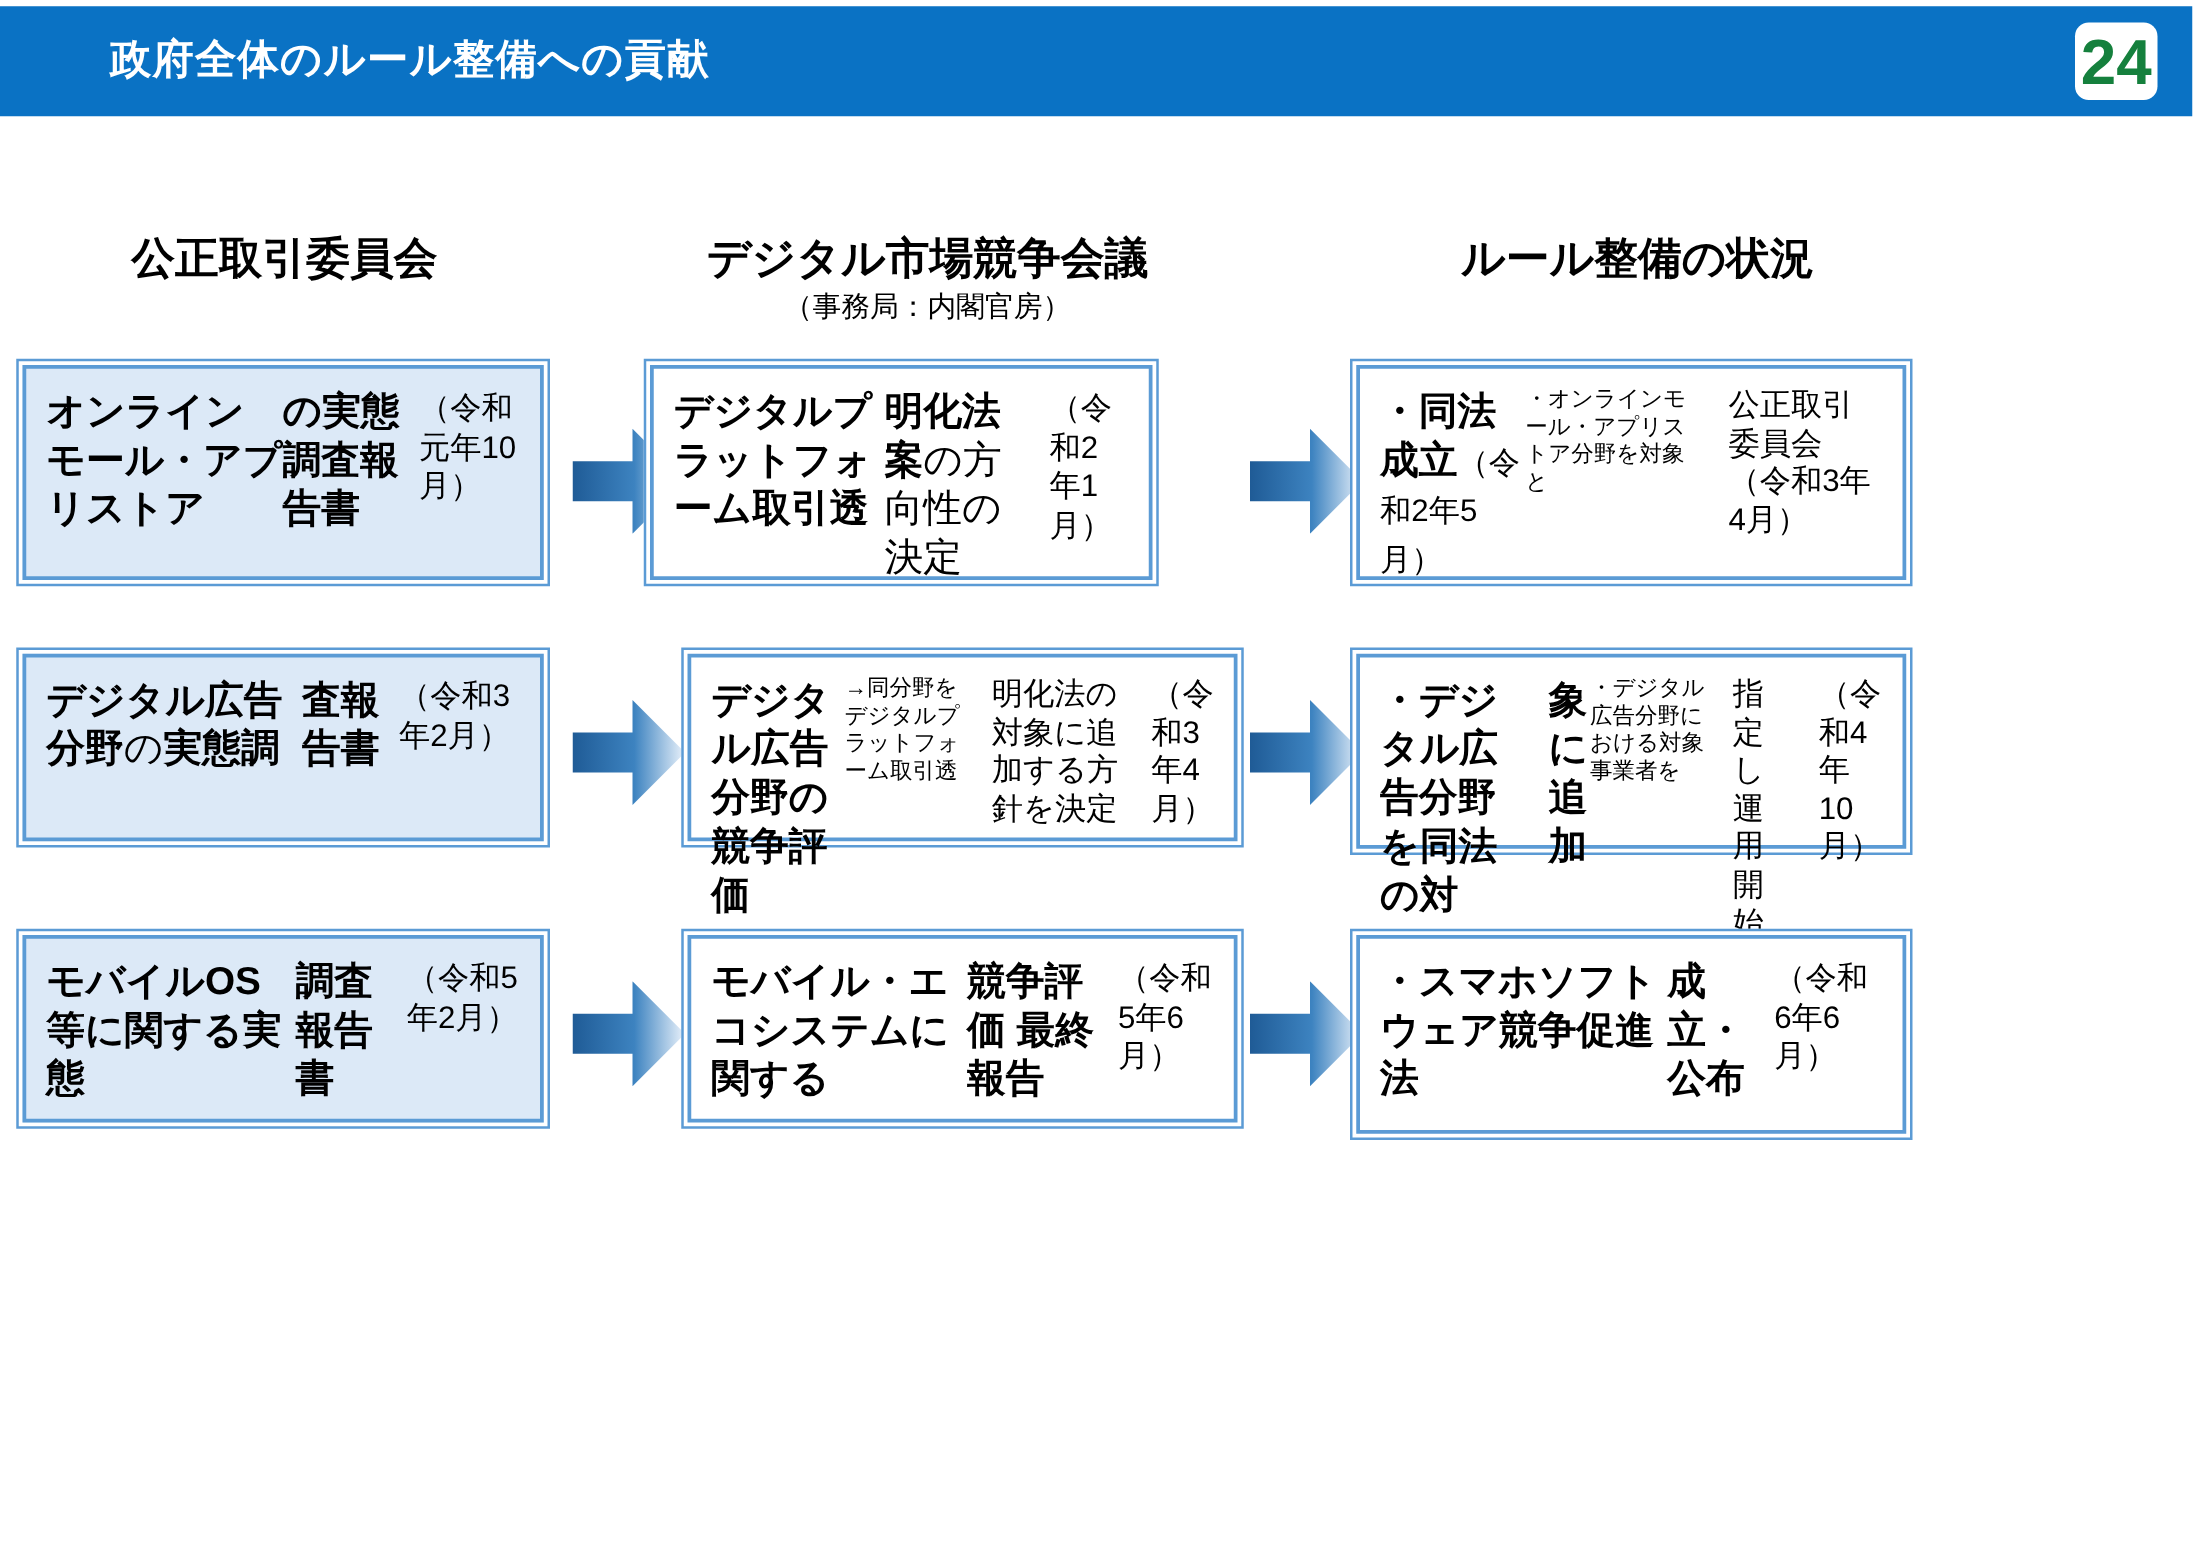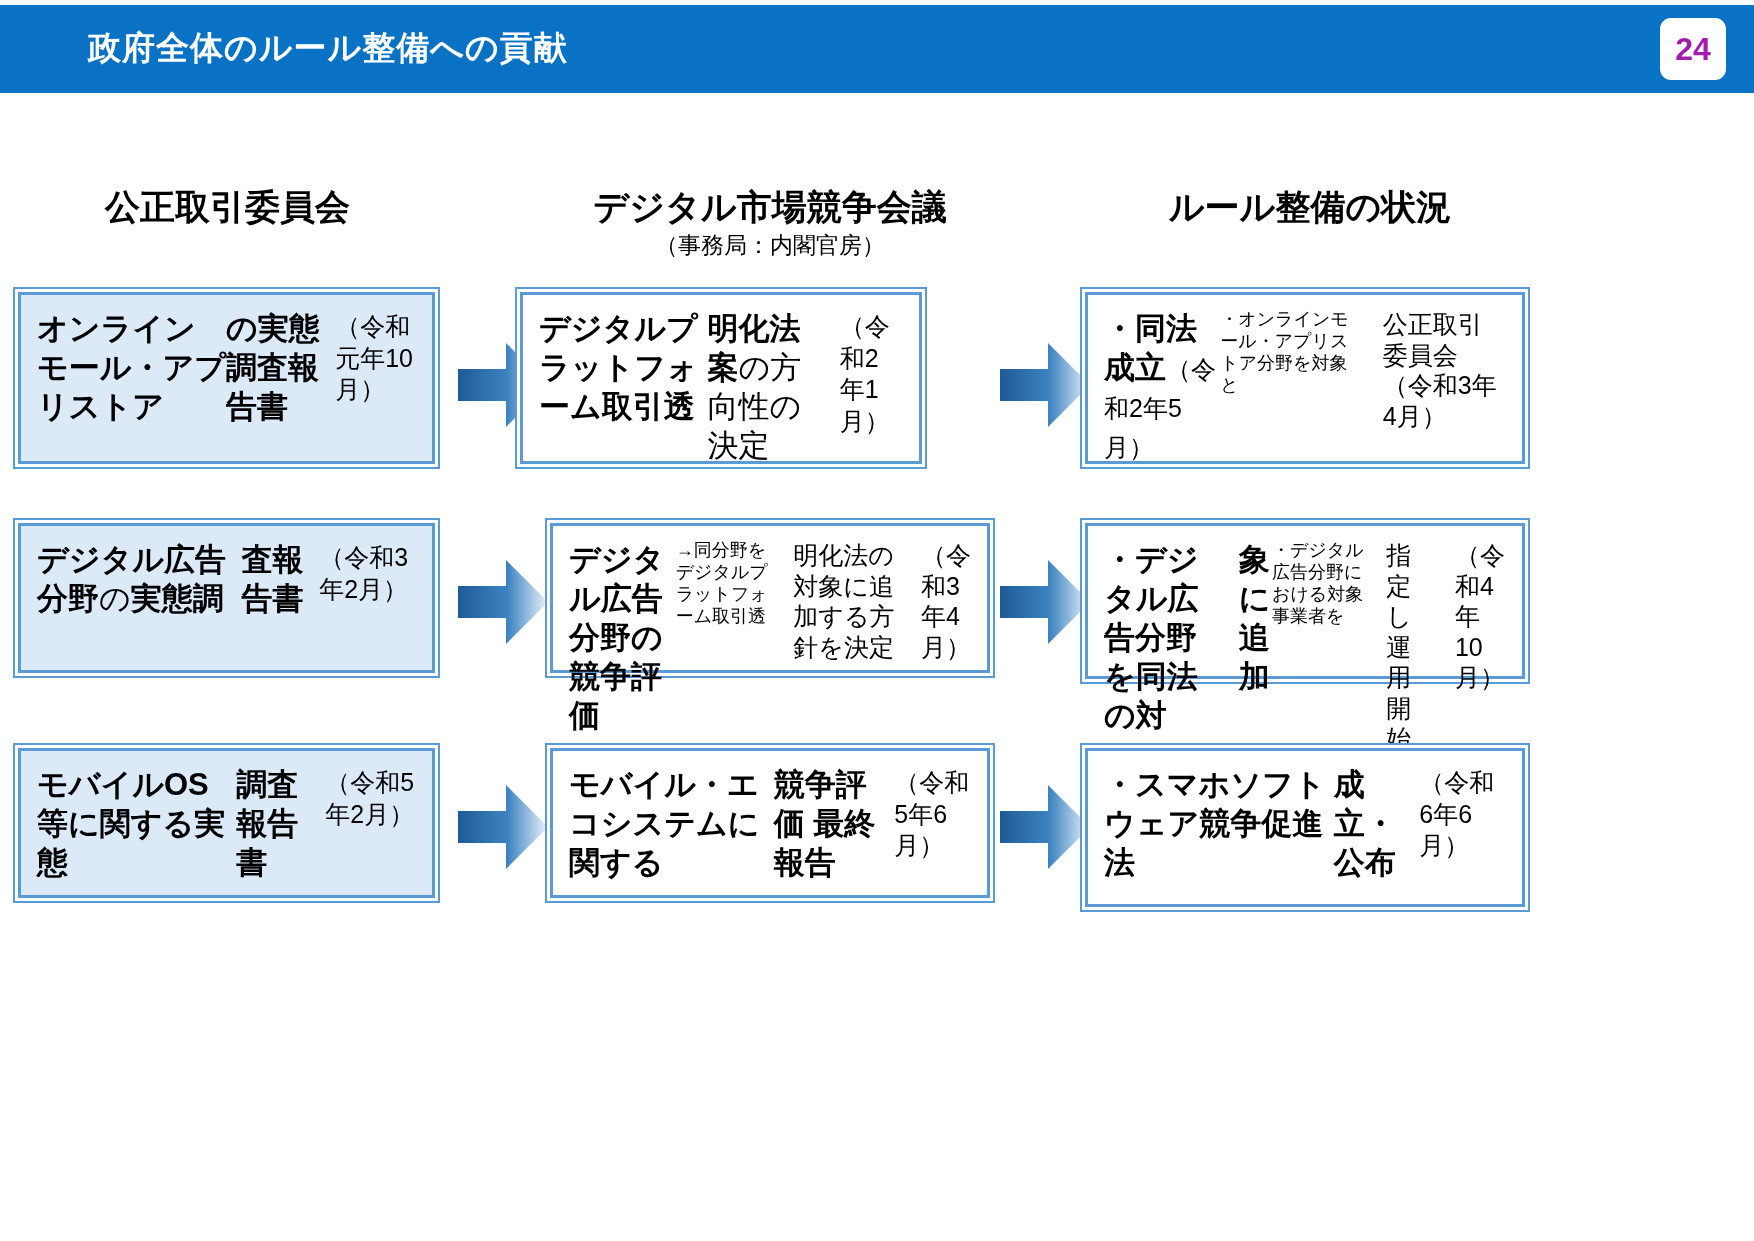--- a/index.html
+++ b/index.html
@@ -45,22 +45,22 @@
     transform: translateY(-50%);
     width: 66px;
     height: 62px;
     background: #ffffff;
     border-radius: 11px;
     display: flex;
     align-items: center;
     justify-content: center;
   }
   #page-badge-number {
-    color: #a21caf;
-    font-size: 32px;
+    color: #15803d;
+    font-size: 51px;
     font-weight: bold;
     line-height: 1;
   }
 
   
   .col-heading {
     position: absolute;
     text-align: center;
     color: #000000;
   }
@@ -71,21 +71,21 @@
     line-height: 1.1;
   }
   .col-heading .ch-sub {
     font-size: 23px;
     font-weight: normal;
     margin-top: 6px;
     white-space: nowrap;
     line-height: 1.1;
   }
   #col-heading-1 { left: 0px;    top: 188px; width: 455px; }
-  #col-heading-2 { left: 520px;  top: 188px; width: 500px; text-align: center; }
+  #col-heading-2 { left: 492px;  top: 188px; width: 500px; text-align: center; }
   #col-heading-3 { left: 1080px; top: 188px; width: 460px; }
 
   
   .flow-box {
     position: absolute;
     box-sizing: border-box;
     border: 2px solid #5b9bd5;
     padding: 3px;
     background: #ffffff;
   }

